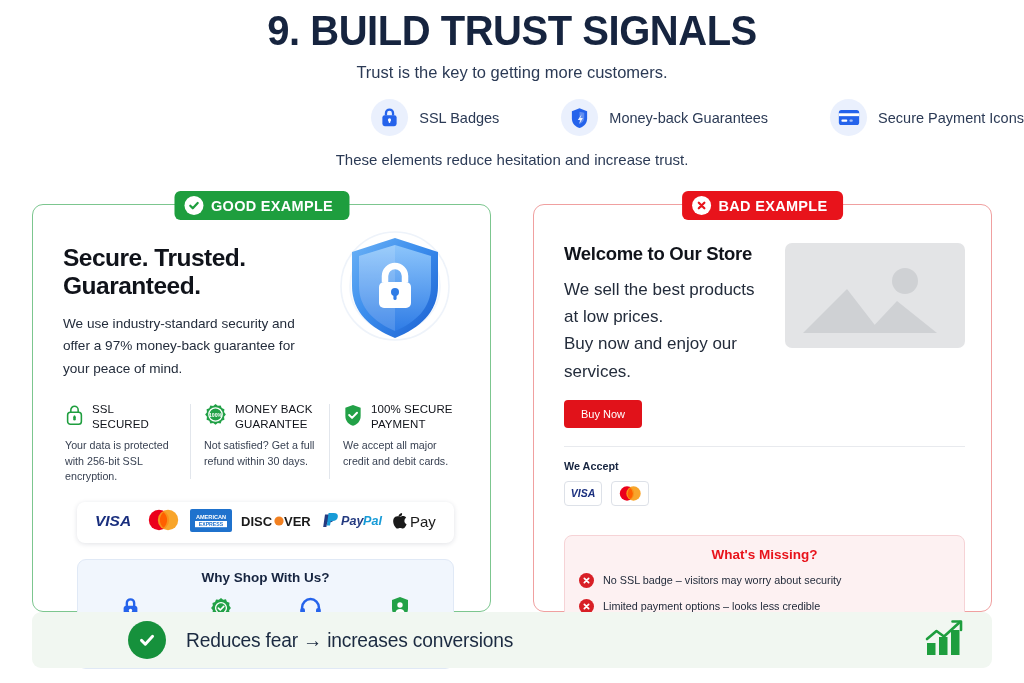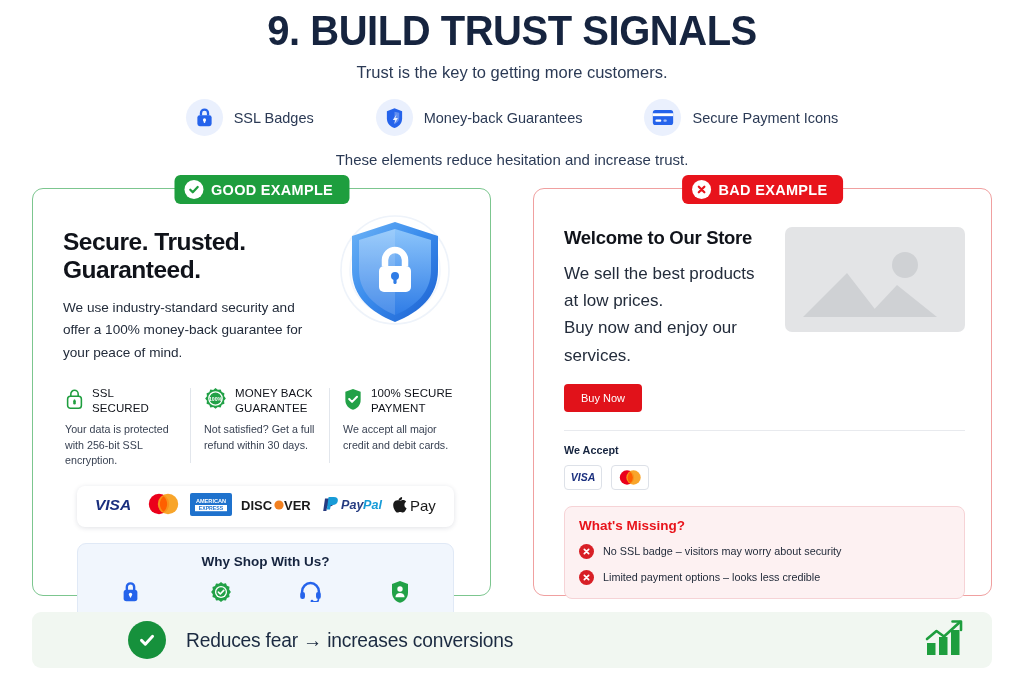--- a/index.html
+++ b/index.html
@@ -17,35 +17,35 @@
   .hdr { text-align: center; padding-top: 8px; }
   .hdr-title {
     font-size: 43px; font-weight: 700; letter-spacing: -0.5px;
     color: #16243f; line-height: 1.05;
     transform: scaleX(0.93); font-family: "Liberation Sans", sans-serif;
   }
   .hdr-sub {
     font-size: 16.5px; color: #2b3a55; margin-top: 10px; font-weight: 400;
   }
   .hdr-icons {
-    display: flex; justify-content: center; align-items: center;
+    display: flex; justify-content: flex-end; align-items: center;
     gap: 62px; margin-top: 17px;
   }
   .hicon-item { display: flex; align-items: center; gap: 11px; }
   .hicon-circle {
     width: 37px; height: 37px; border-radius: 50%;
     background: #eaf0fd; display: flex; align-items: center; justify-content: center;
     flex: 0 0 auto;
   }
   .hicon-label { font-size: 14.5px; color: #2b3a55; }
   .hdr-note { font-size: 15px; color: #2b3a55; margin-top: 15px; }
 
   
   .panels {
-    position: absolute; top: 188px; left: 32px; right: 32px;
+    position: absolute; top: 204px; left: 32px; right: 32px;
     display: flex; gap: 42px;
   }
   .panel {
     position: relative; border-radius: 11px; background: #fff;
     flex: 1 1 0; min-width: 0;
   }
   .panel-good { border: 1.6px solid #7cc68f; height: 408px; }
   .panel-bad  { border: 1.6px solid #f0a0a0; height: 408px; }
 
   .badge {
@@ -128,22 +128,22 @@
     border-radius: 7px; position: relative; overflow: hidden; margin-top: 2px;
   }
   .bad-sep { height: 1px; background: #e8eaee; margin: 18px 0 0 0; }
   .accept-t { font-size: 10.8px; font-weight: 700; color: #16243f; margin-top: 13px; }
   .accept-row { display: flex; gap: 9px; margin-top: 9px; }
   .accept-card {
     width: 38px; height: 25px; background: #fff; border: 1px solid #dde1e8;
     border-radius: 4px; display: flex; align-items: center; justify-content: center;
   }
   .missing {
-    margin-top: 16px; background: #fdf1f2; border: 1px solid #f6d3d6;
-    border-radius: 8px; padding: 11px 14px 13px 14px;
+    margin-top: 29px; background: #fdf1f2; border: 1px solid #f6d3d6;
+    border-radius: 8px; padding: 11px 14px 13px 14px; text-align: center;
   }
   .missing-t { font-size: 13.5px; font-weight: 700; color: #e8131b; }
   .missing-li {
     display: flex; align-items: center; gap: 9px; margin-top: 11px;
     font-size: 10.8px; color: #232c3b;
   }
   .xmark {
     width: 15px; height: 15px; border-radius: 50%; background: #d81f26;
     display: flex; align-items: center; justify-content: center; flex: 0 0 auto;
   }
@@ -226,21 +226,21 @@
           </svg>
         </span>
         <span>GOOD EXAMPLE</span>
       </div>
 
       <div class="good-body">
 
         <div class="good-top">
           <div class="good-text">
             <div class="good-h">Secure. Trusted. Guaranteed.</div>
-            <div class="good-p">We use industry-standard security and offer a 100% money-back guarantee for your peace of mind.</div>
+            <div class="good-p">We use industry-standard security and offer a 97% money-back guarantee for your peace of mind.</div>
           </div>
 
           <div class="shield-wrap">
             <svg width="142" height="118" viewBox="0 0 142 118">
               <defs>
                 <linearGradient id="sg" x1="0" y1="0" x2="1" y2="1">
                   <stop offset="0%" stop-color="#6db3f6"></stop>
                   <stop offset="45%" stop-color="#3b8ded"></stop>
                   <stop offset="100%" stop-color="#1b5fd0"></stop>
                 </linearGradient>

